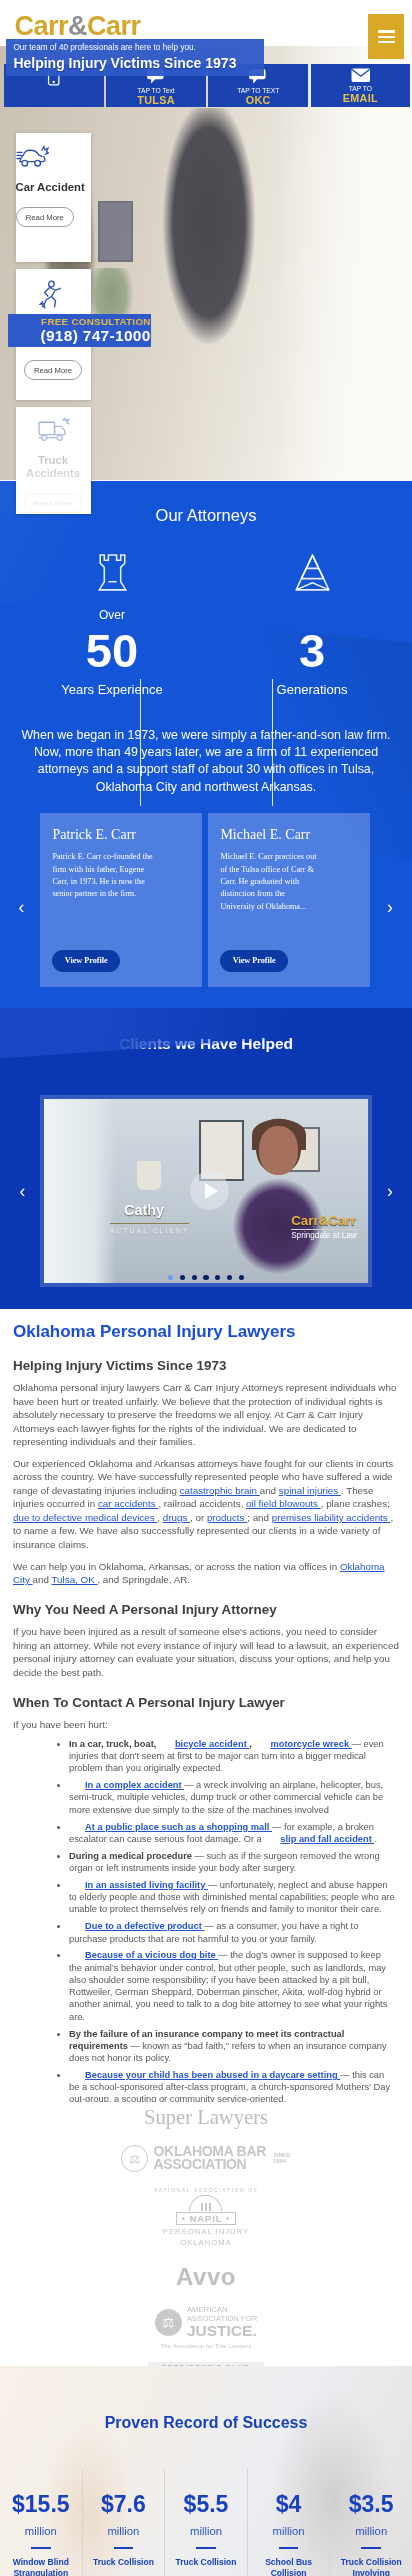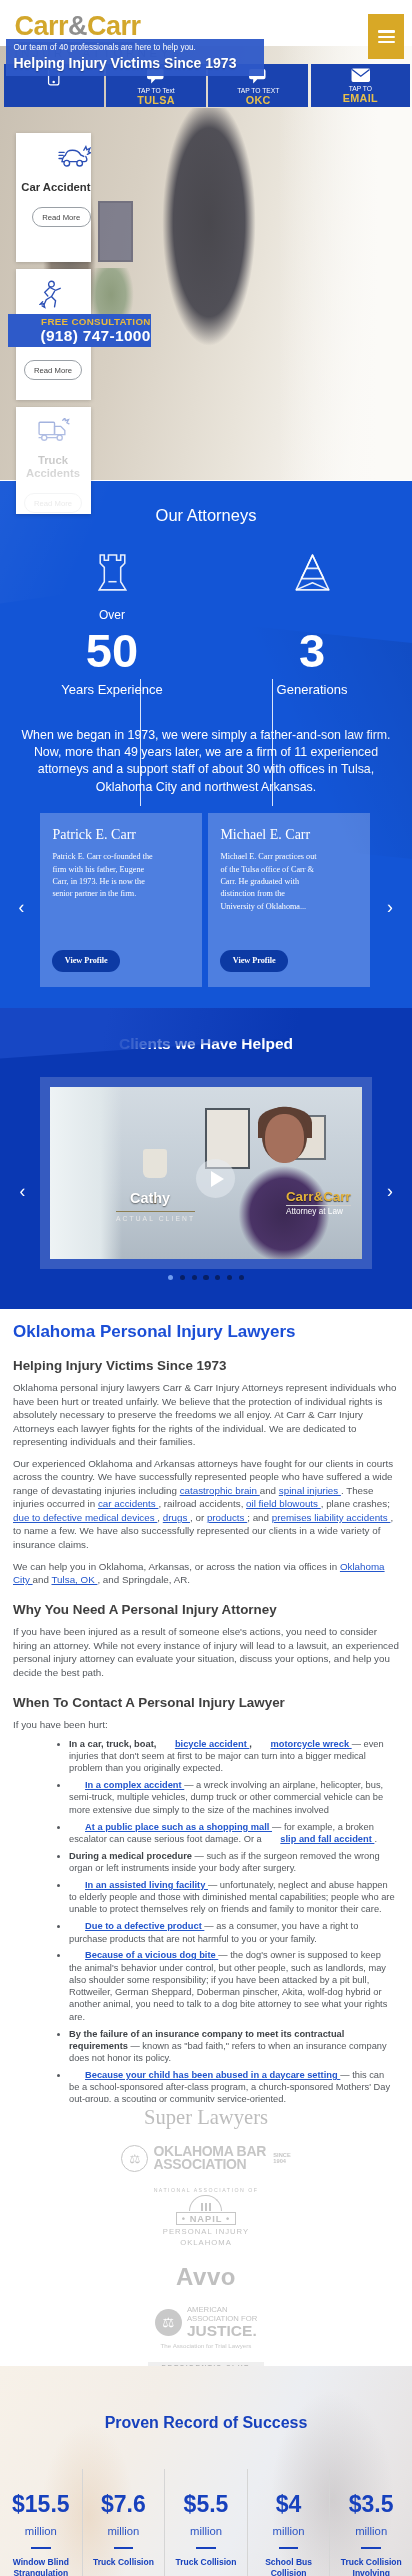--- a/index.html
+++ b/index.html
@@ -81,22 +81,22 @@
   .profile .bio{font-size:8.2px;line-height:1.5;margin-top:9.3px;max-width:101px;font-weight:300;}
   .profile .vp{margin-top:auto;align-self:flex-start;background:#0c3aa4;color:#fff;border:none;
                border-radius:11.3px;padding:6.2px 12.4px;font-size:8.2px;font-weight:bold;cursor:pointer;font-family:inherit;}
   .car-arrow{position:absolute;color:#fff;font-size:17.5px;line-height:1;cursor:pointer;z-index:5;}
 
   
   #clients{position:absolute;top:1008px;left:0;width:412px;height:301px;background:#0a38b3;overflow:hidden;}
   #clients .deco{position:absolute;left:-31px;top:-46px;width:474px;height:82px;
       background:linear-gradient(100deg,#1747c4 30%,rgba(23,71,196,0) 70%);transform:skewY(-4deg);}
   #cl-title{margin:0;padding-top:27px;text-align:center;font-size:15.5px;font-weight:bold;color:#fff;}
-  #video{position:absolute;left:40px;top:69px;width:332px;height:192px;
-         background:rgba(255,255,255,.18);padding:10px;box-sizing:border-box;cursor:pointer;}
+  #video{position:absolute;left:40px;top:87px;width:332px;height:192px;
+         background:rgba(255,255,255,.18);padding:4px;box-sizing:border-box;cursor:pointer;}
   #vid-scene{position:relative;width:100%;height:100%;overflow:hidden;
       background:linear-gradient(180deg,#d3dbe2 0%,#c2ccd5 55%,#aeb9c3 100%);}
   #vid-scene .window{position:absolute;left:0;top:0;width:72px;height:100%;
       background:linear-gradient(90deg,#eef3f5 0%,#dfe7ea 70%,rgba(223,231,234,0) 100%);}
   #vid-scene .art1{position:absolute;left:155px;top:20.6px;width:41px;height:57px;background:#e8e4dd;border:2.6px solid #4e565e;}
   #vid-scene .art2{position:absolute;left:242px;top:28px;width:30px;height:41px;background:#e4dfd6;border:2.1px solid #6a727a;}
   #vid-scene .lamp{position:absolute;left:93px;top:62px;width:24px;height:29px;background:#e6e3da;
       border-radius:3.1px 3.1px 6.2px 6.2px;box-shadow:0 36px 0 -10.3px #8b7d64;}
   #vid-scene .person{position:absolute;left:175px;top:31px;width:118px;height:155px;
       background:radial-gradient(ellipse 52% 42% at 50% 62%,#3d2a55 0%,#4a3366 55%,rgba(74,51,102,0) 74%);}
@@ -242,21 +242,21 @@
           <path d="M2 3l17 13L36 3" fill="none" stroke="#1a43b0" stroke-width="2.6"></path>
         </svg>
       </span>
       <div class="t1">TAP TO</div>
       <div class="t2">EMAIL</div>
     </div>
   </div>
 
 <div id="pcards">
     <div class="pcard" id="pcard-0" style="top: 133px; height: 129px; z-index: 2;">
-      <div class="inner" style="display: flex; flex-direction: column; align-items: flex-end; width: 100%;">
+      <div class="inner" style="display: flex; flex-direction: column; align-items: flex-start; width: 100%;">
         <div class="ic">
           <svg width="33" height="27" viewBox="0 0 64 52">
             <g fill="none" stroke="#2b4fb5" stroke-width="2.6" stroke-linecap="round">
               <path d="M8 34c0-3 2-10 6-12 3-8 6-10 14-10s13 3 16 9l6 3"></path>
               <path d="M8 34h4m10 0h14m10 0h6c2 0 4-2 4-5l-2-5"></path>
               <circle cx="17" cy="37" r="5.5"></circle>
               <circle cx="42" cy="37" r="5.5"></circle>
               <path d="M2 22h8M2 28h6M2 16h10"></path>
               <path d="M50 12l4-7 2 6 6-3-3 7 4 2-6 3"></path>
             </g>
@@ -369,21 +369,21 @@
       <div class="person"></div>
       <div class="hair"></div>
       <div class="head"></div>
       <div id="vid-name">Cathy</div>
       <div id="vid-label">ACTUAL CLIENT</div>
       <div id="vid-play">
           <div class="tri"></div>
         </div>
       <div id="vid-wm">
         <div class="w1">Carr&amp;Carr</div>
-        <div class="w2">Attorney at Law</div>
+        <div class="w2">Springdale at Law</div>
       </div>
     </div>
   </div>
   <div class="car-arrow" style="left:19.6px;top:175px;">‹</div>
   <div class="car-arrow" style="left:387px;top:175px;">›</div>
   <div id="dots">
       <span class="dot active"></span>
       <span class="dot"></span>
       <span class="dot"></span>
       <span class="dot"></span>

